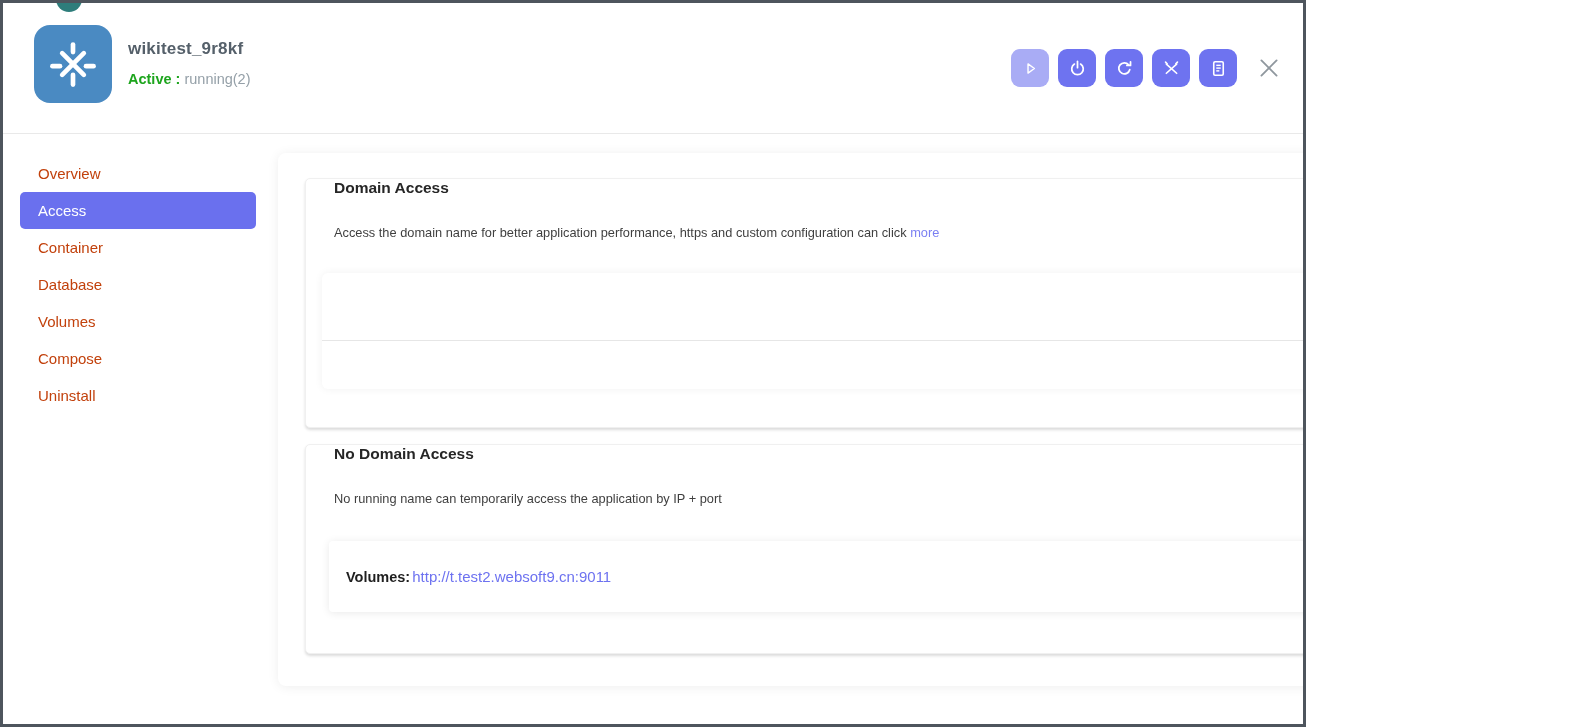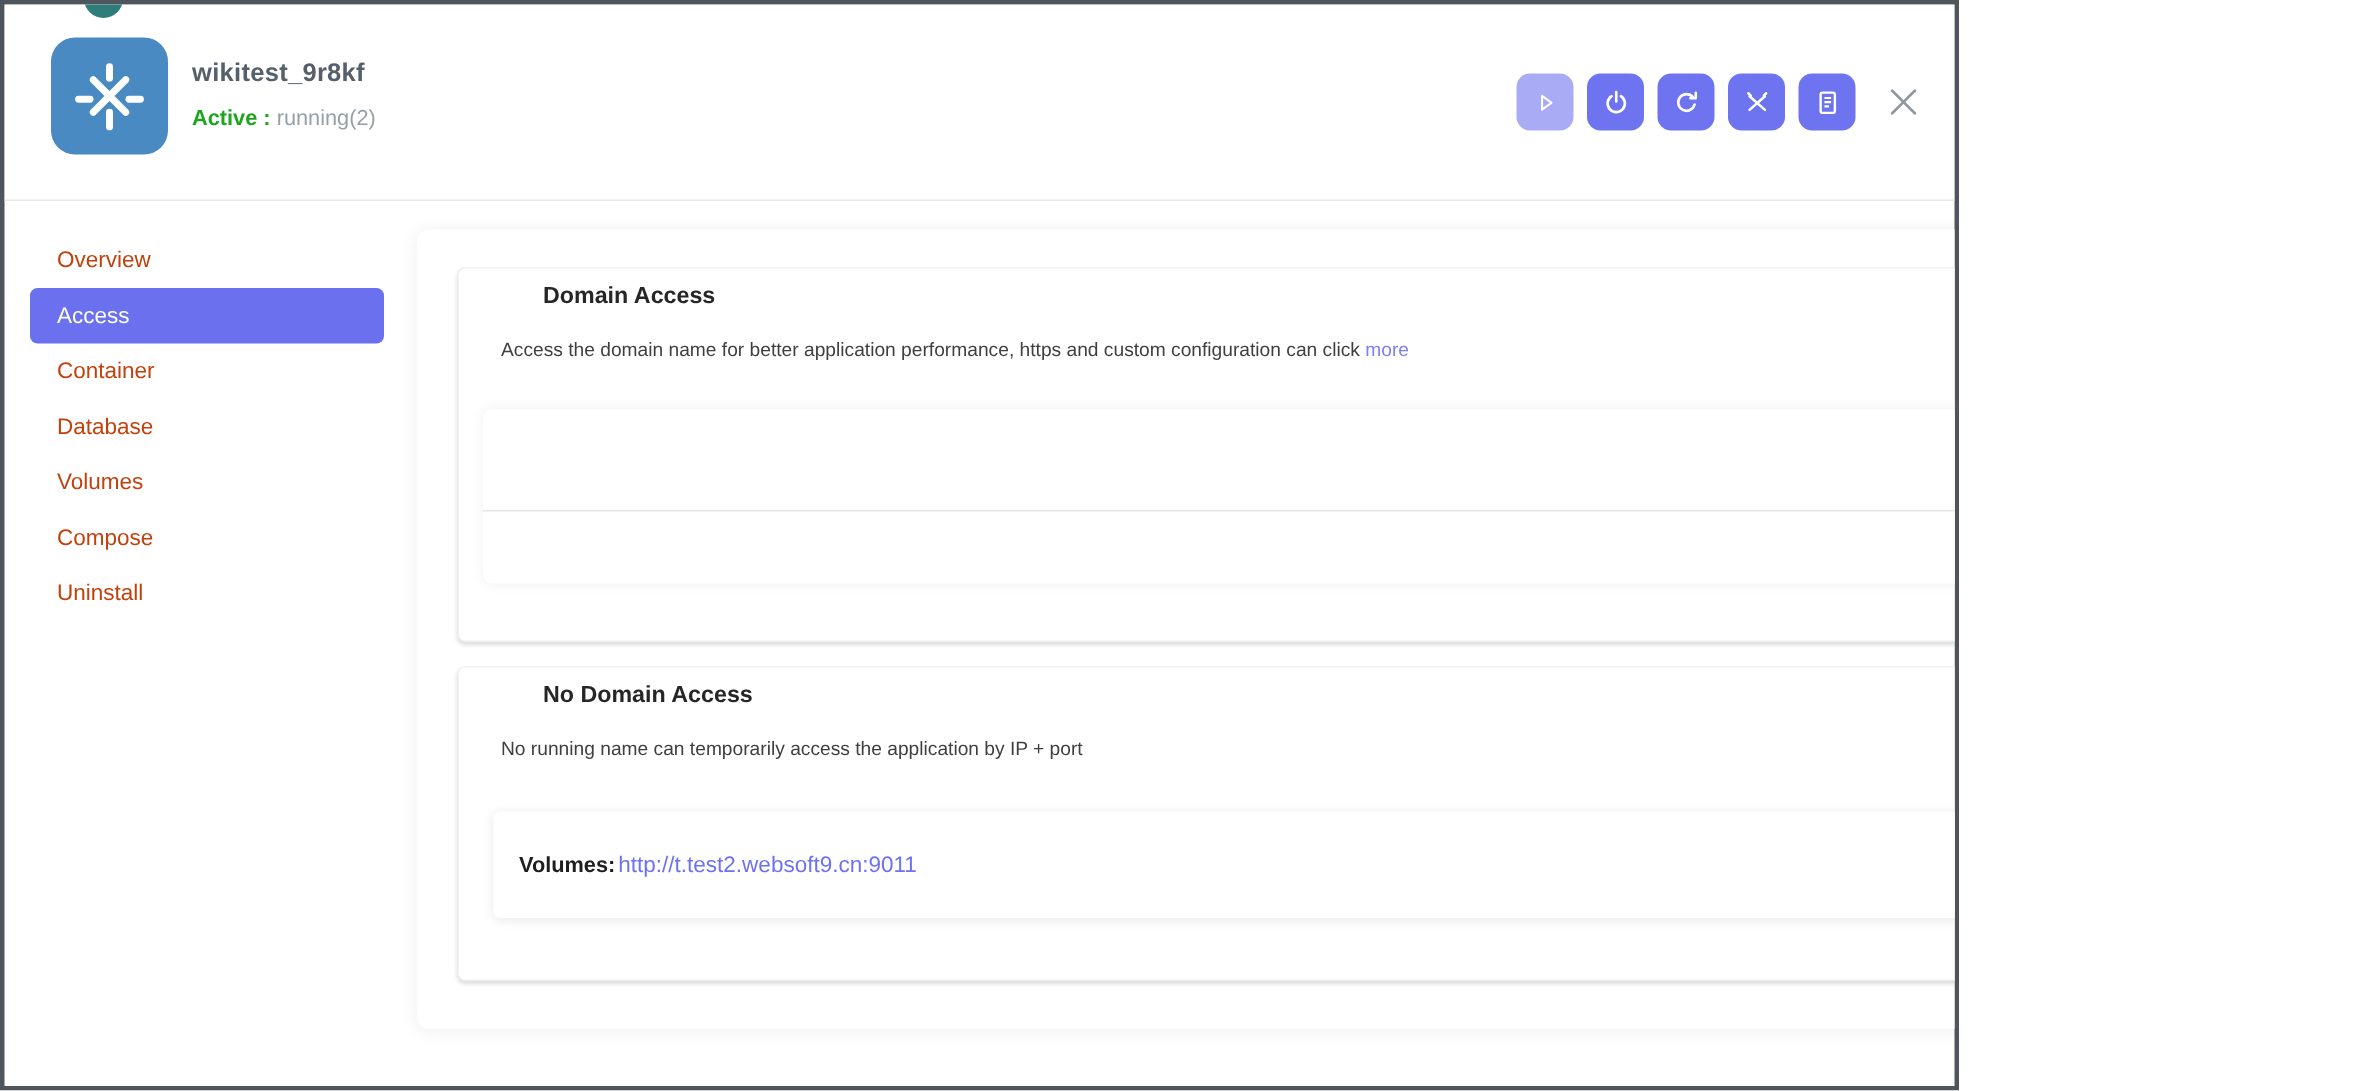--- a/index.html
+++ b/index.html
@@ -22,21 +22,21 @@
   
   .sidebar{position:absolute;left:17px;top:152px;width:236px;}
   .nav-item{height:37px;display:flex;align-items:center;padding-left:18px;font-size:15px;color:#c2410c;border-radius:5px;cursor:pointer;}
   .nav-item.active{background:#6a70ee;color:#ffffff;}
 
   
   .main-panel{position:absolute;left:275px;top:150px;width:1283px;height:533px;background:#ffffff;border-radius:8px;box-shadow:0 1px 12px rgba(0,0,0,0.07);}
   .card{position:absolute;left:27px;width:1233px;background:#ffffff;border:1px solid #f0f0f0;border-radius:5px;box-shadow:0 2px 3px rgba(0,0,0,0.14);box-sizing:border-box;}
   .card-1{top:25px;height:250px;}
   .card-2{top:291px;height:210px;}
-  .card-title{position:absolute;left:28px;top:10px;font-size:15.5px;font-weight:bold;color:#262626;margin-left:28px;}
+  .card-title{position:absolute;left:28px;top:0;font-size:15.5px;font-weight:bold;color:#262626;}
   .card-desc{position:absolute;left:28px;top:46px;font-size:12.8px;color:#3f3f3f;}
   .more-link{color:#7b80f2;cursor:pointer;}
   .chevron{position:absolute;right:28px;background:none;border:none;padding:2px;cursor:pointer;}
   .chevron-1{top:32px;}
   .chevron-2{top:30px;}
 
   
   .domain-table{position:absolute;left:16px;top:94px;width:1193px;height:116px;background:#ffffff;border-radius:6px;box-shadow:0 0 9px rgba(0,0,0,0.06);}
   .domain-table .row1{height:68px;border-bottom:1px solid #e6e6e6;box-sizing:border-box;}
   .domain-table .row2{height:47px;}

